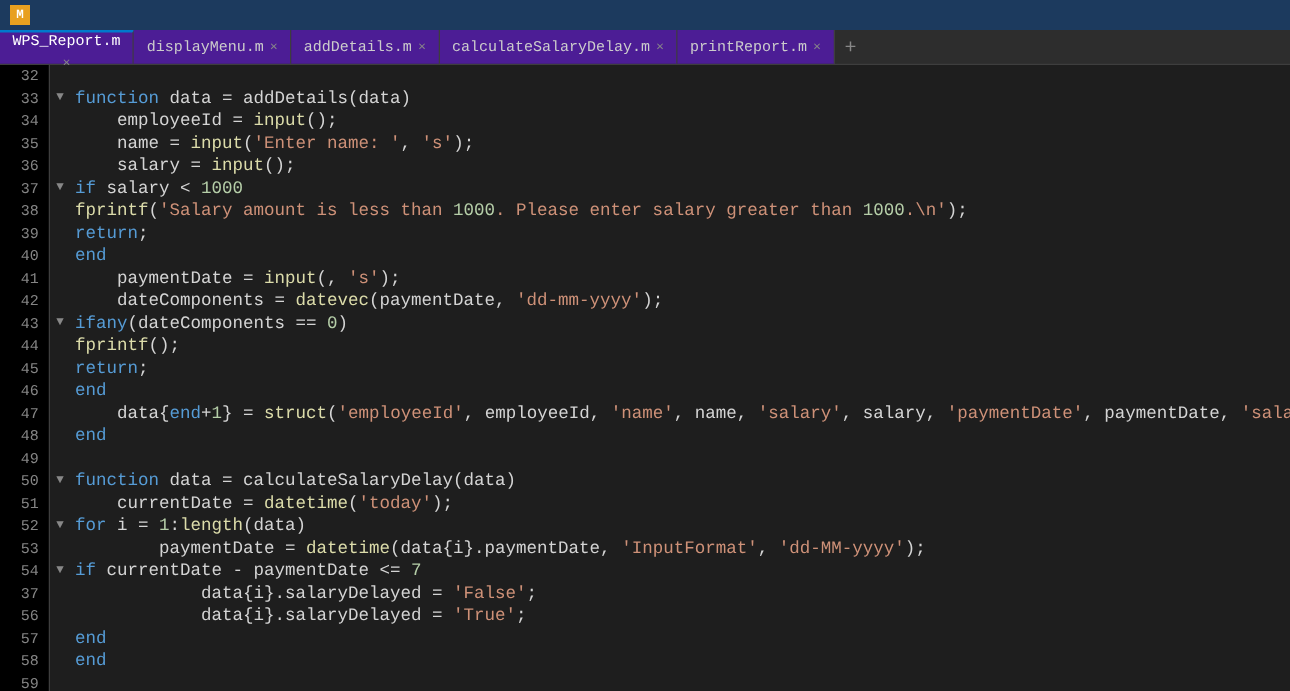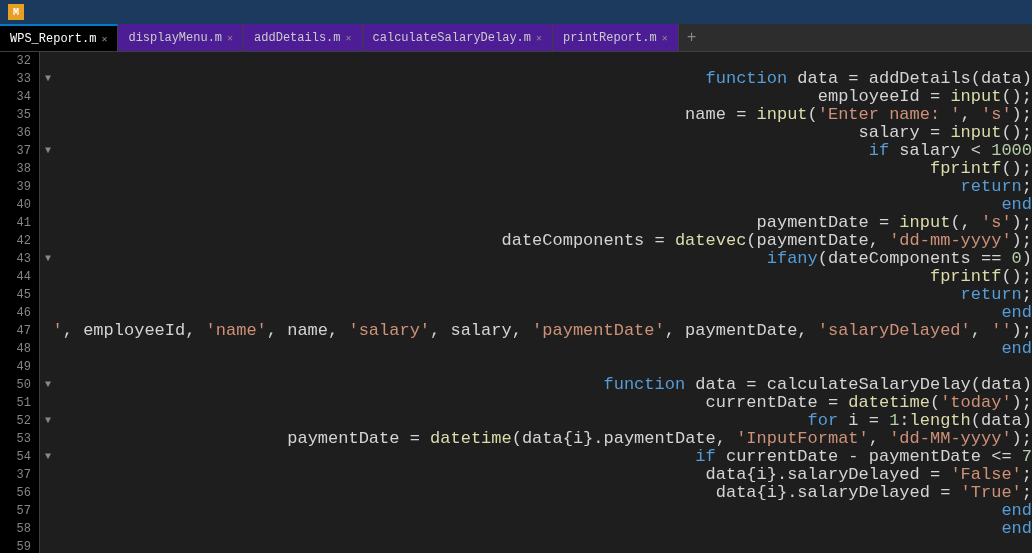--- a/index.html
+++ b/index.html
@@ -39,23 +39,24 @@
       padding: 0 10px;
       font-size: 12px;
       color: #cccccc;
       border-right: 1px solid #3e3e3e;
       cursor: pointer;
       white-space: nowrap;
       gap: 5px;
       background: #4c1d95;
     }
     .tab.active {
-      background: #000000;
+      background: #4c1d95;
       color: #ffffff;
       border-top: 2px solid #007acc;
+      flex-direction: column;
     }
     .tab-close {
       font-size: 10px;
       color: #888;
       cursor: pointer;
     }
     .tab-add {
       display: flex;
       align-items: center;
       padding: 0 8px;
@@ -110,25 +111,24 @@
     .code-content {
       flex: 1;
       background: #1e1e1e;
       overflow-x: auto;
       overflow-y: hidden;
       padding-left: 4px;
     }
     .code-line {
       height: 18px;
       line-height: 18px;
-      font-size: 17px;
+      font-size: 14px;
       white-space: pre;
       display: flex;
       align-items: center;
-      justify-content: flex-end;
     }
 
     
     .kw { color: #569cd6; } 
     .fn { color: #dcdcaa; } 
     .str { color: #ce9178; } 
     .num { color: #b5cea8; }
   </style>
 </head>
 <body>
@@ -227,21 +227,21 @@
       <div class="collapse-marker"></div>
     </div>
   <div class="code-content">
 
   <div class="code-line">&nbsp;</div>
       <div class="code-line"><span class="kw">function</span> data = addDetails(data)</div>
       <div class="code-line">    employeeId = <span class="fn">input</span>();</div>
       <div class="code-line">    name = <span class="fn">input</span>(<span class="str">'Enter name: '</span>, <span class="str">'s'</span>);</div>
       <div class="code-line">    salary = <span class="fn">input</span>();</div>
       <div class="code-line">    <span class="kw">if</span> salary &lt; <span class="num">1000</span></div>
-      <div class="code-line">        <span class="fn">fprintf</span>();</div>
+      <div class="code-line">        <span class="fn">fprintf</span>(<span class="str">'Salary amount is less than <span class="num">1000</span>. Please enter salary greater than <span class="num">1000</span>.\n'</span>);</div>
       <div class="code-line">        <span class="kw">return</span>;</div>
       <div class="code-line">    <span class="kw">end</span></div>
       <div class="code-line">    paymentDate = <span class="fn">input</span>(, <span class="str">'s'</span>);</div>
       <div class="code-line">    dateComponents = <span class="fn">datevec</span>(paymentDate, <span class="str">'dd-mm-yyyy'</span>);</div>
       <div class="code-line">    <span class="kw">if</span> <span class="kw">any</span>(dateComponents == <span class="num">0</span>)</div>
       <div class="code-line">        <span class="fn">fprintf</span>();</div>
       <div class="code-line">        <span class="kw">return</span>;</div>
       <div class="code-line">    <span class="kw">end</span></div>
       <div class="code-line">    data{<span class="kw">end</span>+<span class="num">1</span>} = <span class="fn">struct</span>(<span class="str">'employeeId'</span>, employeeId, <span class="str">'name'</span>, name, <span class="str">'salary'</span>, salary, <span class="str">'paymentDate'</span>, paymentDate, <span class="str">'salaryDelayed'</span>, <span class="str">''</span>);</div>
       <div class="code-line"><span class="kw">end</span></div>

